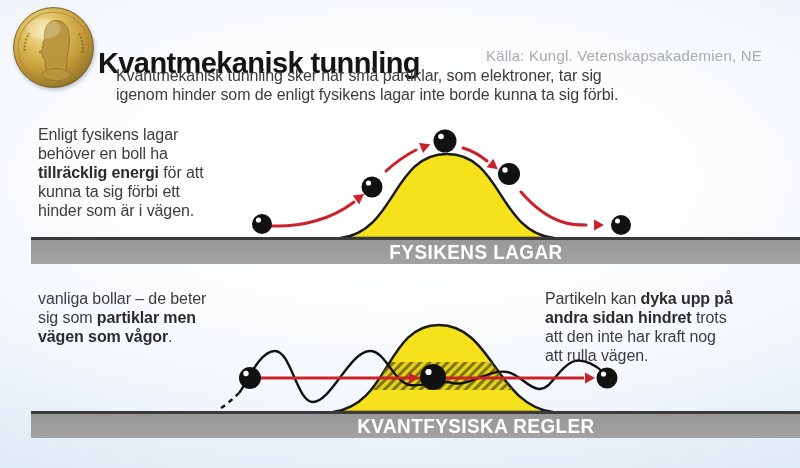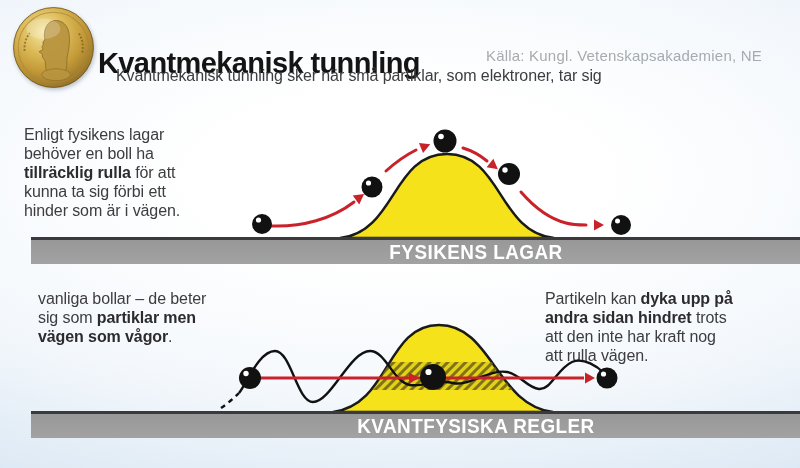--- a/index.html
+++ b/index.html
@@ -11,21 +11,21 @@
     text-decoration: underline;
   }
   .abs{position:absolute;}
   
   #medal{left:11px;top:5px;width:85px;height:85px;filter:drop-shadow(1px 2px 2px rgba(60,80,110,.35));}
   #title{left:98px;top:28px;font-size:29px;font-weight:bold;color:#141414;letter-spacing:-.6px;white-space:nowrap;}
   #source{left:486px;top:47px;font-size:15px;color:#a7abb0;letter-spacing:.2px;white-space:nowrap;}
   .body-text{font-size:16px;line-height:19px;color:#3d3d40;letter-spacing:-.1px;}
   .body-text .bold{font-weight:bold;color:#2c2c2e;}
   #subtitle{left:116px;top:66px;}
-  #s1text{left:24px;top:125px;}
+  #s1text{left:38px;top:125px;}
   #s2left{left:38px;top:289px;}
   #s2right{left:545px;top:289px;}
   
   #svg1{left:0;top:118px;z-index:1;}
   #svg2{left:0;top:288px;z-index:1;}
   
   .bar{
     left:0;width:800px;height:24px;z-index:2;
     background:linear-gradient(#989898,#a2a2a2);
     border-top:3px solid #3a3a3c;
@@ -61,26 +61,27 @@
     <ellipse cx="53" cy="82" rx="17" ry="7" fill="#b9953f" stroke="#8a6b28" stroke-width=".8" opacity=".9"></ellipse>
     <path d="M16 54 Q15 42 22 33" fill="none" stroke="#7c6125" stroke-width="2.2" stroke-dasharray="2.2 2" opacity=".8"></path>
     <path d="M84 56 Q86 42 79 32" fill="none" stroke="#7c6125" stroke-width="2.2" stroke-dasharray="2.2 2" opacity=".8"></path>
     <ellipse cx="38" cy="28" rx="20" ry="12" fill="#ffffff" opacity=".22"></ellipse>
   </svg>
 
   <h1 id="title" class="abs">Kvantmekanisk tunnling</h1>
   <span id="source" class="abs">Källa: Kungl. Vetenskapsakademien, NE</span>
   <div id="subtitle" class="abs body-text">
       <div class="tline">Kvantmekanisk tunnling sker när små partiklar, som elektroner, tar sig</div>
+      <div class="tline">igenom hinder som de enligt fysikens lagar inte borde kunna ta sig förbi.</div>
     </div>
 
   <div id="s1text" class="abs body-text">
       <div class="tline"><span>Enligt fysikens lagar</span></div>
       <div class="tline"><span>behöver en boll ha</span></div>
-      <div class="tline"><span class="bold">tillräcklig rulla</span><span> för att</span></div>
+      <div class="tline"><span class="bold">tillräcklig energi</span><span> för att</span></div>
       <div class="tline"><span>kunna ta sig förbi ett</span></div>
       <div class="tline"><span>hinder som är i vägen.</span></div>
     </div>
 
   <svg id="svg1" class="abs" width="800" height="120" viewBox="0 118 800 120" aria-hidden="true">
     <path d="M340 238 C396 232 392 154 447 154 C502 154 498 232 554 238 Z" fill="#f6e21b" stroke="#1a1a1a" stroke-width="2.5"></path>
     <g stroke="#c9222a" stroke-width="3" fill="none" stroke-linecap="round">
       <path d="M272 226 C302 227 332 219 354 202"></path>
       <path d="M386 171 C396 162 406 155 416 150"></path>
       <path d="M463 148 C473 151 481 156 487 161"></path>

